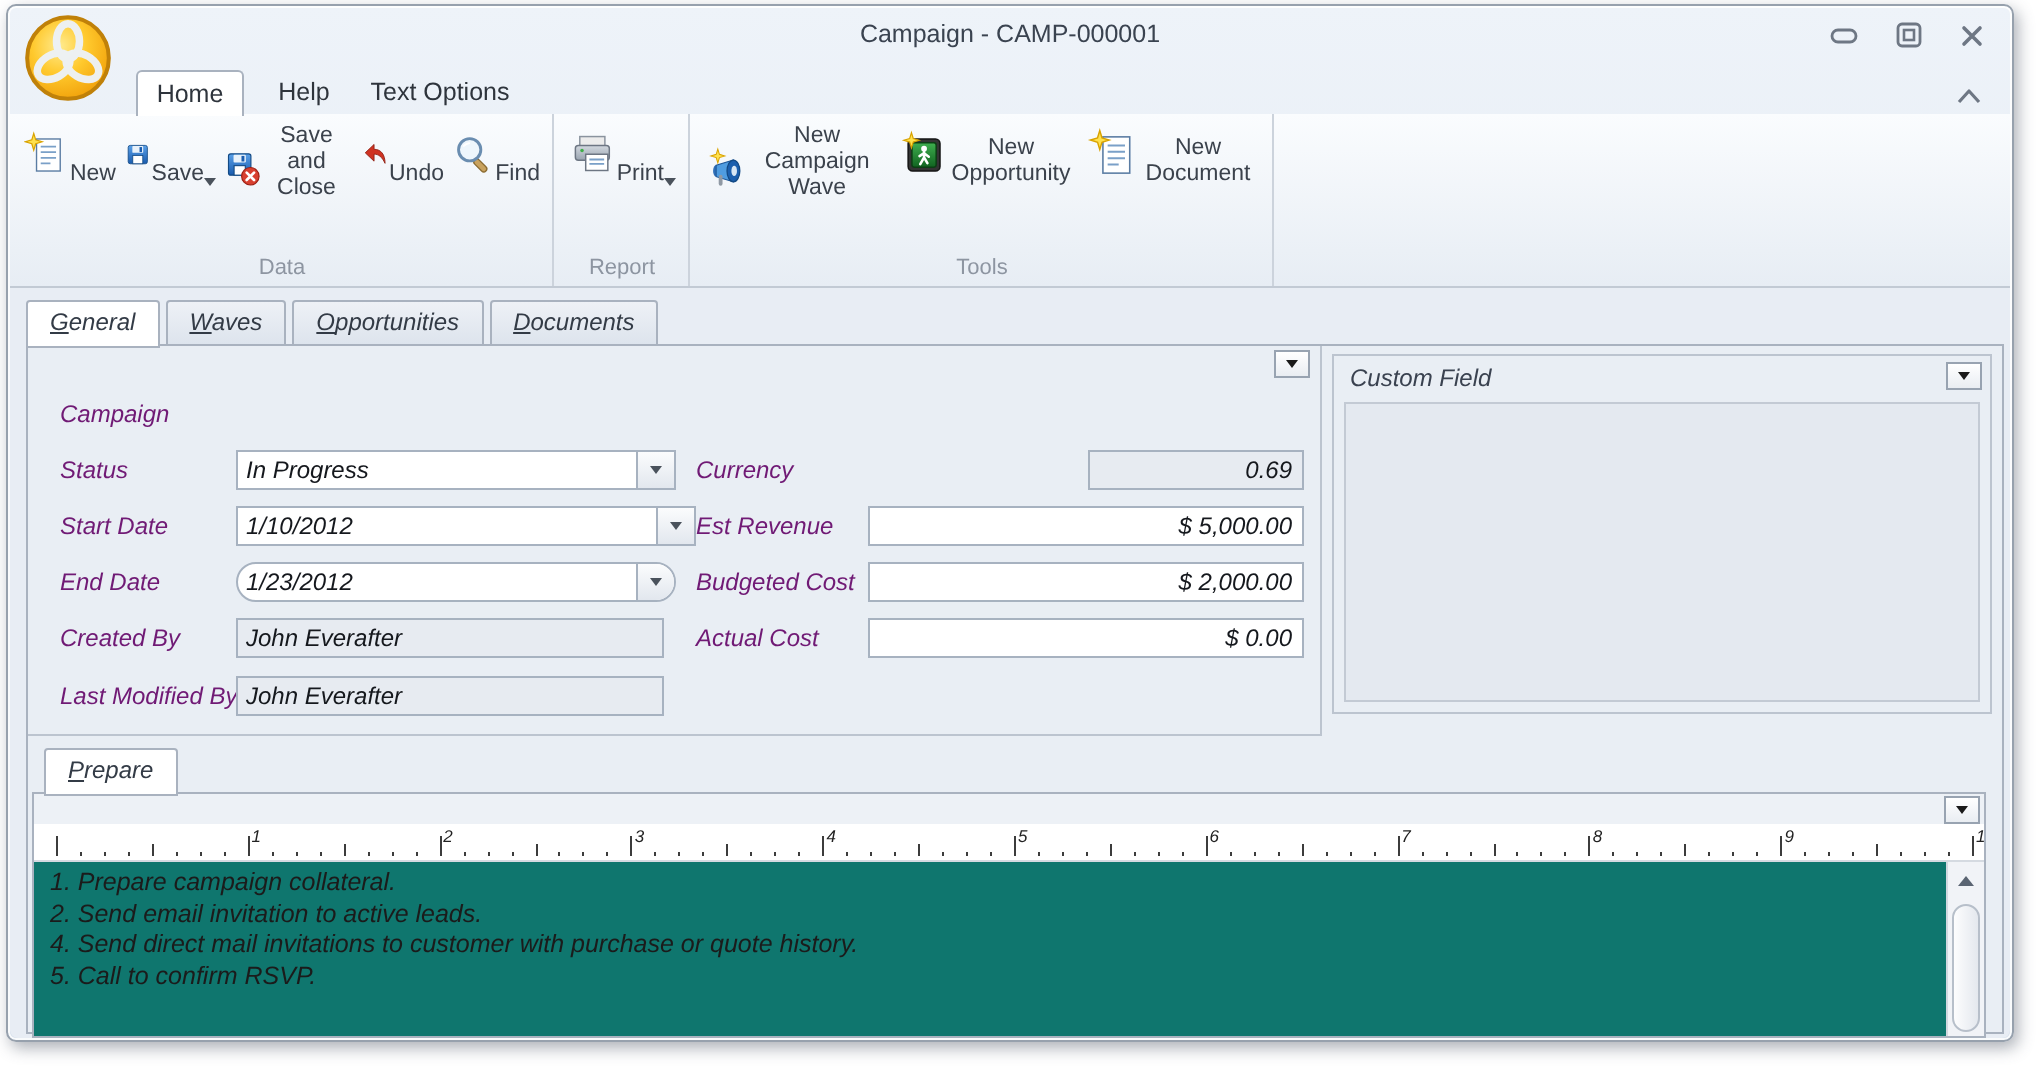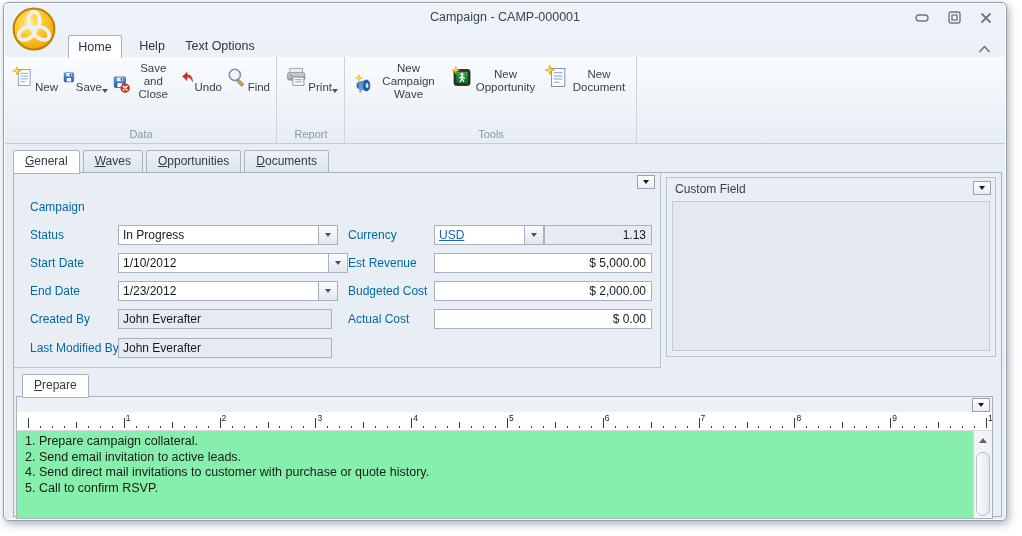--- a/index.html
+++ b/index.html
@@ -31,34 +31,34 @@
   .rgroup-buttons{display:flex;flex:1;align-items:flex-start;}
   .rgroup-label{text-align:center;font-size:11px;color:#8d95a1;padding:1px 0 3px;}
   .rbtn{display:flex;align-items:flex-end;padding:3px 2px 0;cursor:default;}
   .rbtn .ic{width:33px;height:33px;}
   .rbtn .lbl{font-size:11.5px;color:#3b424c;text-align:center;line-height:13px;margin-top:1px;}
   .rbtn .dd{margin-top:1px;height:6px;display:flex;align-items:center;}
   .tri{width:0;height:0;border-left:3.5px solid transparent;border-right:3.5px solid transparent;
        border-top:4px solid #4a525c;}
   
   .content{position:absolute;top:141px;left:1px;right:1px;bottom:1px;background:#e8edf4;
-           border-radius:0 0 4px 4px;}
+           border-radius:0 0 4px 4px;font-style:italic;}
   .ptabs{position:absolute;top:6px;left:8px;display:flex;z-index:3;}
   .ptab{height:21px;padding:0 11px;border:1px solid #a9b2bf;margin-right:3px;font-size:12px;
         color:#333b46;line-height:21px;border-radius:2px 2px 0 0;
         background:linear-gradient(#eef1f6,#dde4ed);cursor:default;}
   .ptab.active{background:#fff;height:22px;}
   .accel{display:inline-block;}
   .accel::first-letter{text-decoration:underline;}
   .panel{position:absolute;top:28px;left:8px;width:987px;bottom:2px;background:#e9eef4;
          border:1px solid #a9b2bf;}
   
   .form-region{position:absolute;left:0;top:0;width:646px;height:194px;
                border-right:1px solid #bcc4cf;border-bottom:1px solid #bcc4cf;}
-  .flabel{position:absolute;font-size:12px;color:#0369a1;line-height:20px;white-space:nowrap;}
+  .flabel{position:absolute;font-size:12px;color:#701a75;line-height:20px;white-space:nowrap;}
   .field{position:absolute;height:18px;background:#fff;border:1px solid #a7b2c0;
          font-size:12px;color:#15181d;line-height:18px;padding:0 4px;white-space:nowrap;overflow:hidden;}
   .field.ro{background:#e7ebf1;}
   .field.num{text-align:right;padding-right:5px;}
   .field.focused{border-color:#4e94d6;}
   .combo-btn{position:absolute;right:0;top:0;bottom:0;width:18px;border-left:1px solid #a7b2c0;
              background:linear-gradient(#fbfcfd,#e2e7ee);display:flex;align-items:center;
              justify-content:center;cursor:default;}
   .sel{background:#2e96e8;color:#fff;padding:0 1px;}
   .link{color:#1b5fb8;text-decoration:underline;}
@@ -77,21 +77,21 @@
   .detail-box{position:absolute;left:2px;top:223px;width:975px;height:121px;
               border:1px solid #a9b2bf;background:#fff;}
   .detail-top{position:absolute;top:0;left:0;right:0;height:15px;background:#edf1f6;}
   .ruler{position:absolute;top:15px;left:0;right:0;height:18px;background:#fff;
          border-bottom:1px solid #d5dae1;overflow:hidden;}
   .tick{position:absolute;bottom:2px;width:1px;background:#3c3c3c;}
   .tick.major{height:10px;}
   .tick.mid{height:6px;}
   .tick.minor{height:2px;}
   .tnum{position:absolute;top:1px;font-size:8.5px;color:#222;}
-  .detail-body{position:absolute;top:34px;left:0;right:18px;bottom:0;background:#86efac;
+  .detail-body{position:absolute;top:34px;left:0;right:18px;bottom:0;background:#0f766e;
                padding:3px 0 0 8px;font-size:12.5px;color:#1b1b1b;line-height:15.5px;}
   .squiggle{text-decoration:underline;text-decoration-style:wavy;
             text-decoration-color:#e0392c;text-decoration-thickness:1px;text-underline-offset:2px;}
   .vscroll{position:absolute;top:34px;right:0;width:18px;bottom:0;background:#f1f3f7;
            border-left:1px solid #d2d8e0;}
   .vs-up{position:absolute;top:1px;left:1px;right:1px;height:16px;display:flex;align-items:center;
          justify-content:center;cursor:default;}
   .vs-up .tri{border-top:none;border-bottom:5px solid #5a6472;border-left-width:4px;border-right-width:4px;}
   .vs-thumb{position:absolute;top:21px;left:2px;right:2px;height:62px;border-radius:8px;
             background:linear-gradient(90deg,#fdfdfe,#e4e8ee);border:1px solid #b7bfca;cursor:default;}
@@ -309,41 +309,35 @@
 
         <div class="flabel" style="left:16px;top:80px;">Start Date</div>
         <div class="field" style="left:104px;top:80px;width:192px;padding-right:32px;">
           <span>1/10/2012</span>
           <span class="combo-btn">
               <span class="tri"></span>
             </span>
         </div>
 
         <div class="flabel" style="left:16px;top:108px;">End Date</div>
-        <div class="field" style="left:104px;top:108px;width:192px;padding-right:22px;">
+        <div class="field" style="left:104px;top:108px;width:192px;padding-right:22px;border-radius:10px;">
           <span>1/23/2012</span>
           <span class="combo-btn">
               <span class="tri"></span>
             </span>
         </div>
 
         <div class="flabel" style="left:16px;top:136px;">Created By</div>
         <div class="field ro" style="left:104px;top:136px;width:204px;">John Everafter</div>
 
         <div class="flabel" style="left:16px;top:165px;">Last Modified By</div>
         <div class="field ro" style="left:104px;top:165px;width:204px;">John Everafter</div>
 
         <div class="flabel" style="left:334px;top:52px;">Currency</div>
-        <div class="field" style="left:420px;top:52px;width:82px;padding-right:22px;">
-          <span class="link">USD</span>
-          <span class="combo-btn">
-              <span class="tri"></span>
-            </span>
-        </div>
-        <div class="field ro num" style="left:530px;top:52px;width:97px;">1.13</div>
+        <div class="field ro num" style="left:530px;top:52px;width:97px;">0.69</div>
 
         <div class="flabel" style="left:334px;top:80px;">Est Revenue</div>
         <div class="field num" style="left:420px;top:80px;width:207px;">$ 5,000.00</div>
 
         <div class="flabel" style="left:334px;top:108px;">Budgeted Cost</div>
         <div class="field num" style="left:420px;top:108px;width:207px;">$ 2,000.00</div>
 
         <div class="flabel" style="left:334px;top:136px;">Actual Cost</div>
         <div class="field num" style="left:420px;top:136px;width:207px;">$ 0.00</div>
       </div>

